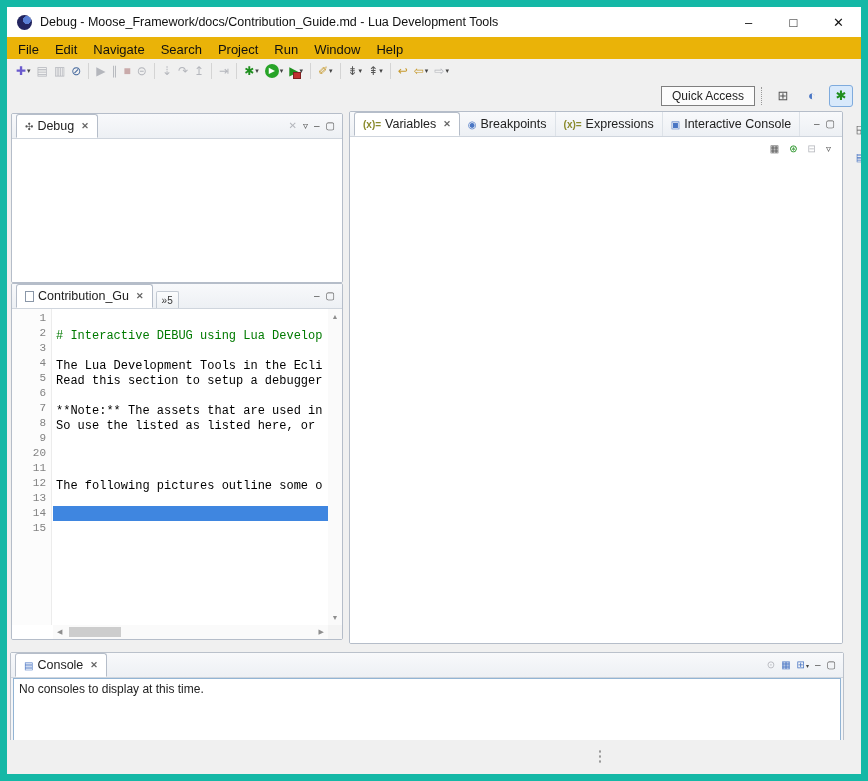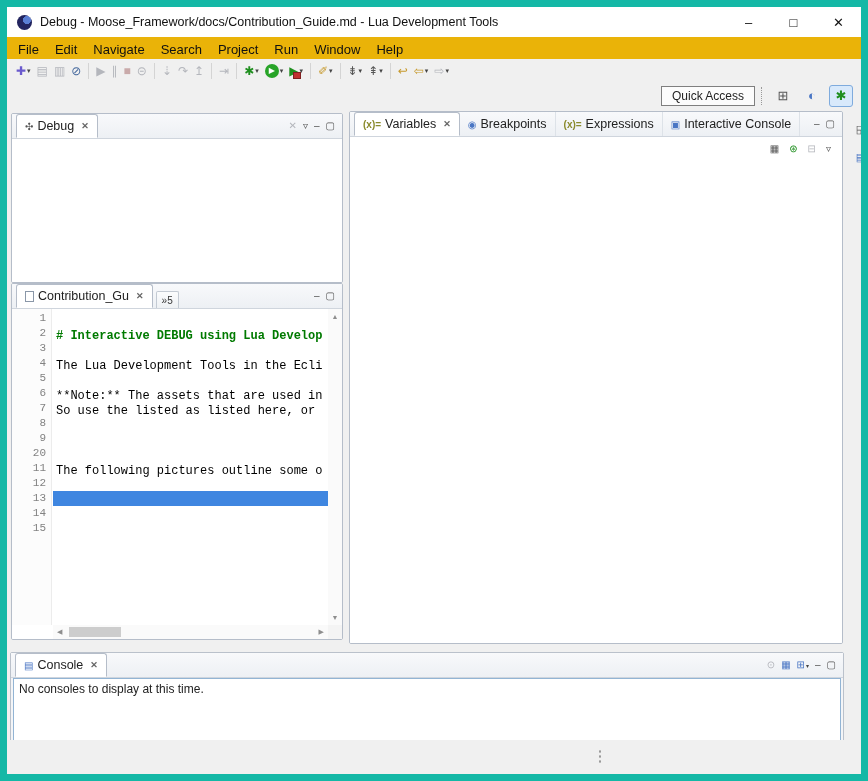--- a/index.html
+++ b/index.html
@@ -67,21 +67,21 @@
   .subbar{position:absolute;top:29px;right:8px;display:flex;gap:4px;z-index:2}
   .subbar .g{font-size:10px}
 
   
   .ebody{position:absolute;top:25px;left:0;right:0;bottom:0;background:#fff}
   .gutter{position:absolute;left:0;top:0;bottom:14px;width:40px;background:#fcfcfc;border-right:1px solid #ececec;padding-top:2px}
   .lnum{height:15px;line-height:15px;text-align:right;padding-right:5px;font-family:"Liberation Mono",monospace;font-size:11px;color:#828282}
   .etext-area{position:absolute;left:41px;top:0;right:14px;bottom:14px;overflow:hidden;padding-top:2px}
   .eline{height:15px;line-height:15px;padding-left:3px}
   .etext{font-family:"Liberation Mono",monospace;font-size:12px;color:#000;white-space:pre}
-  .etext.h{color:var(--heading-green,#007a00);font-weight:bold}
+  .etext.h{color:var(--heading-green,#007a00);font-weight:normal}
   .eline.selline{background:var(--sel-blue,#3f86e0)}
   .vscroll{position:absolute;right:0;top:0;bottom:14px;width:14px;background:#fafafa}
   .hscroll{position:absolute;left:41px;right:14px;bottom:0;height:14px;background:#fafafa}
   .sarrow{position:absolute;font-size:7px;color:#8e8e8e}
   .sup{top:4px;left:50%;transform:translateX(-50%)}
   .sdown{bottom:4px;left:50%;transform:translateX(-50%)}
   .sleft{left:4px;top:50%;transform:translateY(-50%)}
   .sright{right:4px;top:50%;transform:translateY(-50%)}
   .hthumb{position:absolute;left:16px;top:2px;bottom:2px;width:52px;background:#cdcdcd}
   .scorner{position:absolute;right:0;bottom:0;width:14px;height:14px;background:#f4f4f4}
@@ -285,20 +285,21 @@
             <div class="lnum">12</div>
             <div class="lnum">13</div>
             <div class="lnum">14</div>
             <div class="lnum">15</div>
           </div>
         <div class="etext-area" id="lines">
             <div class="eline"><span class="etext"></span></div>
             <div class="eline"><span class="etext h"># Interactive DEBUG using Lua Develop</span></div>
             <div class="eline"><span class="etext"></span></div>
             <div class="eline"><span class="etext">The Lua Development Tools in the Ecli</span></div>
+            <div class="eline"><span class="etext">Read this section to setup a debugger</span></div>
             <div class="eline"><span class="etext"></span></div>
             <div class="eline"><span class="etext">**Note:** The assets that are used in</span></div>
             <div class="eline"><span class="etext">So use the listed as listed here, or </span></div>
             <div class="eline"><span class="etext"></span></div>
             <div class="eline"><span class="etext"></span></div>
             <div class="eline"><span class="etext"></span></div>
             <div class="eline"><span class="etext">The following pictures outline some o</span></div>
             <div class="eline"><span class="etext"></span></div>
             <div class="eline selline"><span class="etext"></span></div>
           </div>

